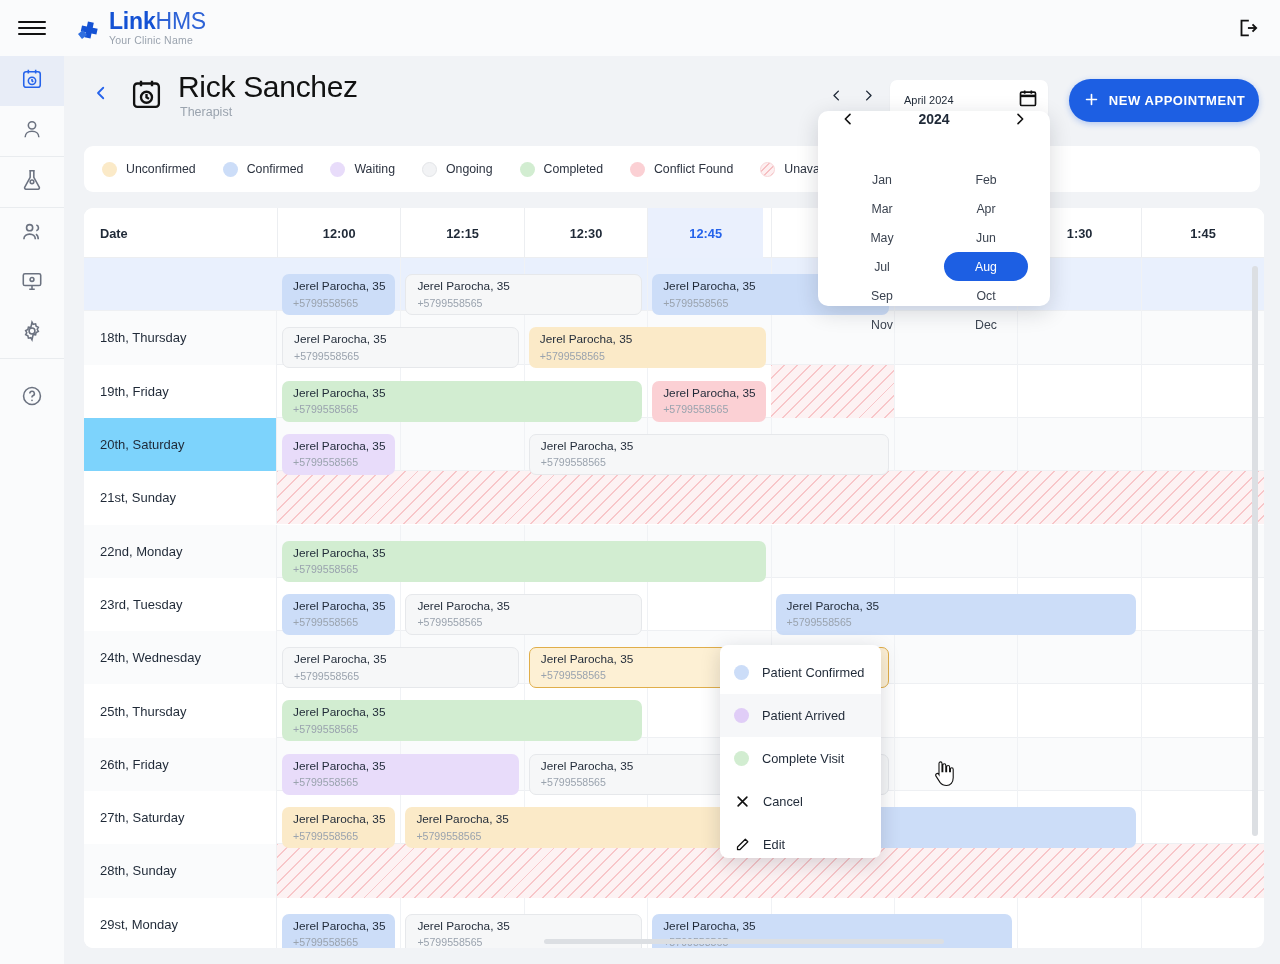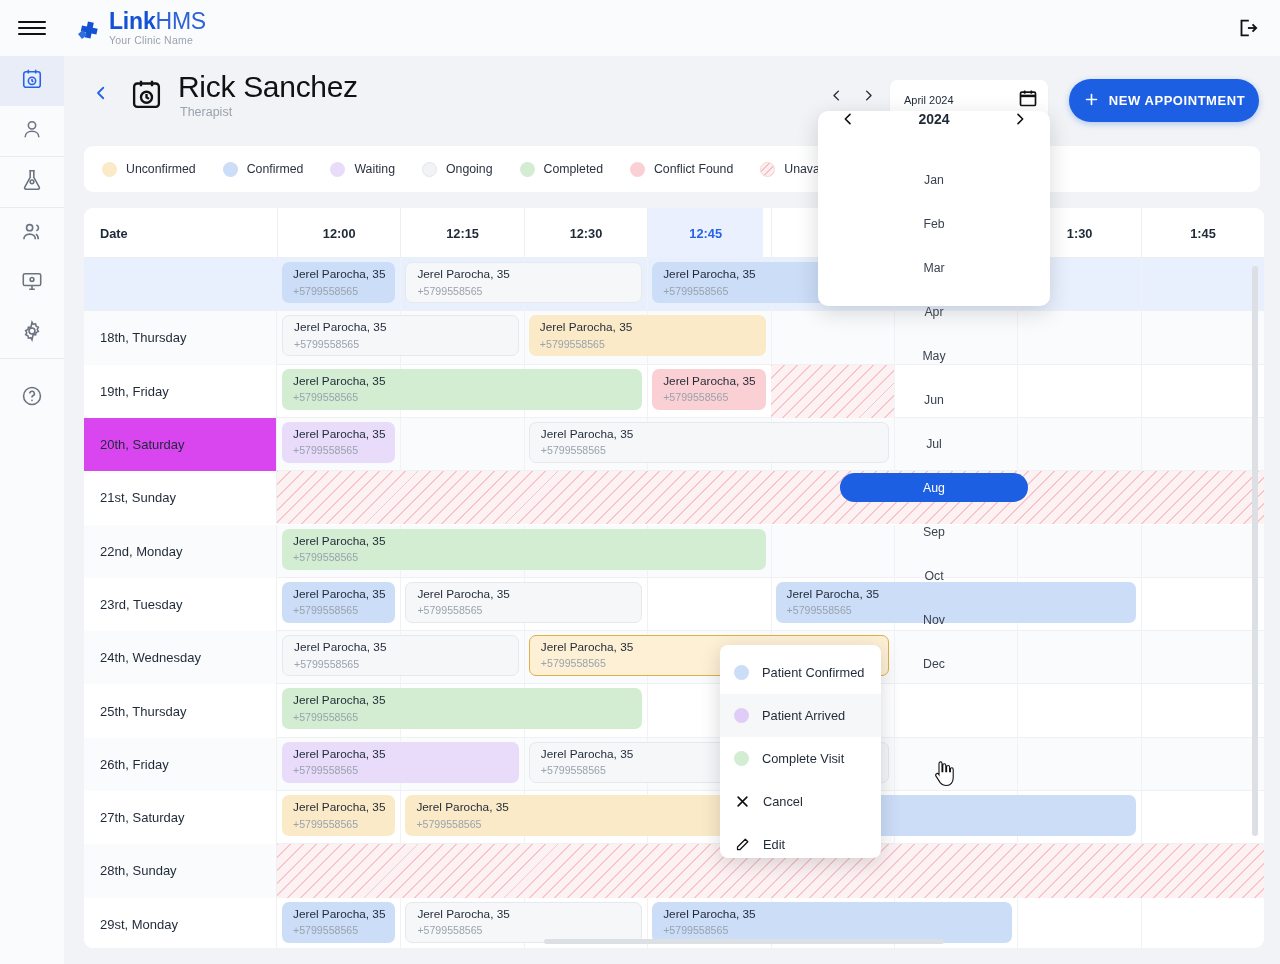--- a/index.html
+++ b/index.html
@@ -109,21 +109,21 @@
   .row .daycell {
     position: absolute; left: 0; top: 0; width: 193px; height: 53.3px;
     display: flex; align-items: center; padding-left: 16px;
     font-size: 13px; color: #1f2937; background: inherit; z-index: 3;
     border-right: 1px solid #eef0f3;
   }
   .row.sel .daycell { color: #2563eb; }
   .vline { position: absolute; top: 0; width: 1px; height: 53.3px; background: #f0f2f5; }
 
   .appt {
-    position: absolute; top: 4px; height: 41px; border-radius: 7px;
+    position: absolute; top: 16px; height: 41px; border-radius: 7px;
     padding: 6px 0 0 11px; z-index: 4; overflow: hidden; cursor: pointer;
   }
   .appt .nm { font-size: 11.8px; color: #1f2937; line-height: 1.15; white-space: nowrap;}
   .appt .ph { font-size: 10.6px; color: #9aa3ae; margin-top: 3px; white-space: nowrap;}
   .appt.confirmed  { background: #ccddf8; }
   .appt.ongoing    { background: #f6f7f8; border: 1px solid #e6e8eb; padding-top:5px;}
   .appt.unconfirmed{ background: #fbeac8; }
   .appt.completed  { background: #d2edd1; }
   .appt.waiting    { background: #e8dcfa; }
   .appt.conflict   { background: #fbd0d4; }
@@ -140,21 +140,21 @@
 
   
   #mpicker {
     position: absolute; left: 754px; top: 55px; width: 232px; height: 195px;
     background: #fff; border-radius: 10px; z-index: 60;
     box-shadow: 0 6px 22px rgba(16,24,40,.16);
   }
   #mp-head { height: 54px; display: flex; align-items: flex-start; justify-content: space-between; padding: 0 22px; }
   #mp-head .yr { font-size: 14px; font-weight: 700; color: #1f2937; }
   #mp-head .nav { cursor: pointer; color: #111; display:flex; }
-  #mp-grid { display: grid; grid-template-columns: repeat(1, 1fr); row-gap: 15px; padding: 0 12px; }
+  #mp-grid { display: grid; grid-template-columns: repeat(2, 1fr); row-gap: 0px; padding: 0 12px; }
   .mcell {
     height: 29px; display: flex; align-items: center; justify-content: center;
     font-size: 12.3px; color: #3b4350; cursor: pointer; border-radius: 15px;
     margin: 0 10px;
   }
   .mcell.sel { background: #1d5fe3; color: #fff; }
 
   
   #ctxmenu {
     position: absolute; left: 656px; top: 589px; width: 161px; height: 213px;
@@ -432,21 +432,21 @@
           <div class="vline" style="left: 933.4px;"></div>
           <div class="vline" style="left: 1056.8px;"></div>
           <div class="appt waiting" style="left: 198px; width: 113.4px;">
             <div class="nm">Jerel Parocha, 35</div>
             <div class="ph">+5799558565</div>
           </div>
           <div class="appt ongoing" style="left: 444.8px; width: 360.2px;">
             <div class="nm">Jerel Parocha, 35</div>
             <div class="ph">+5799558565</div>
           </div>
-          <div class="daycell" style="background: #d946ef;">20th, Saturday</div>
+          <div class="daycell" style="background: #7dd3fc;">20th, Saturday</div>
         </div>
         <div class="row" style="top: 213.2px;">
           <div class="vline" style="left: 316.4px;"></div>
           <div class="vline" style="left: 439.8px;"></div>
           <div class="vline" style="left: 563.2px;"></div>
           <div class="vline" style="left: 686.6px;"></div>
           <div class="vline" style="left: 810px;"></div>
           <div class="vline" style="left: 933.4px;"></div>
           <div class="vline" style="left: 1056.8px;"></div>
           <div class="unav" style="left: 193px; width: 987.2px;"></div>

